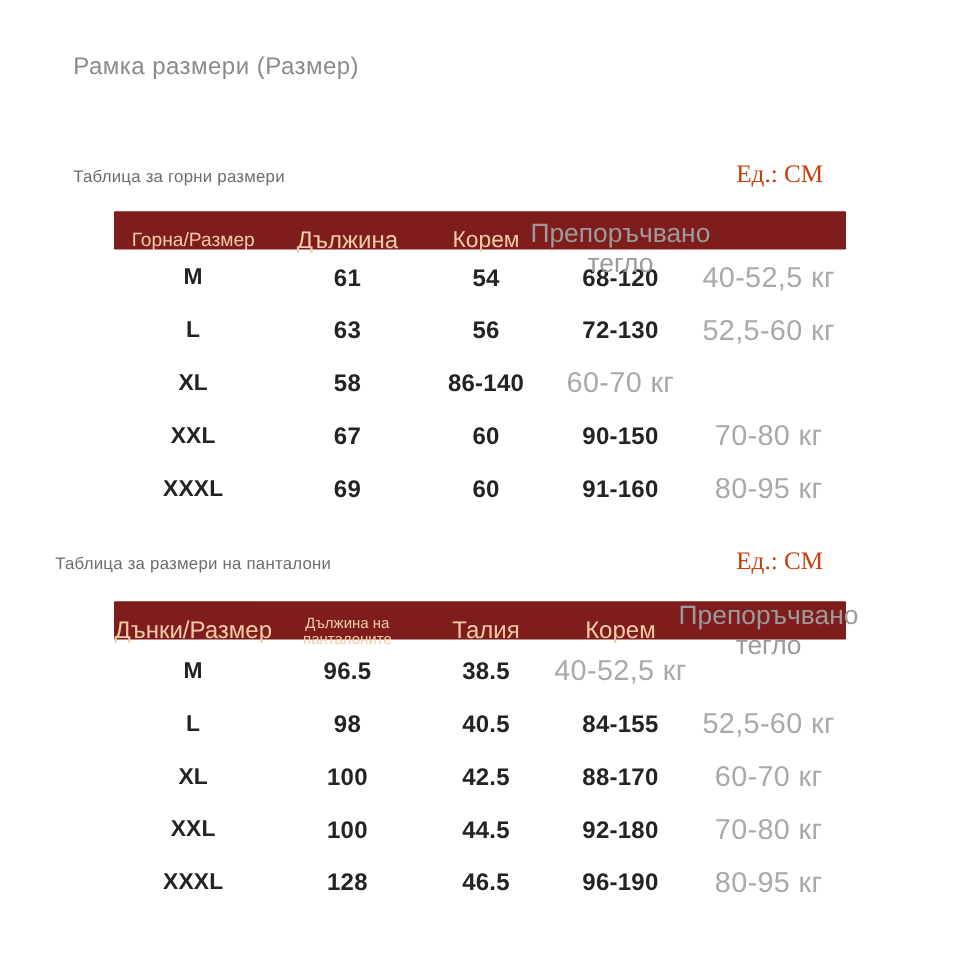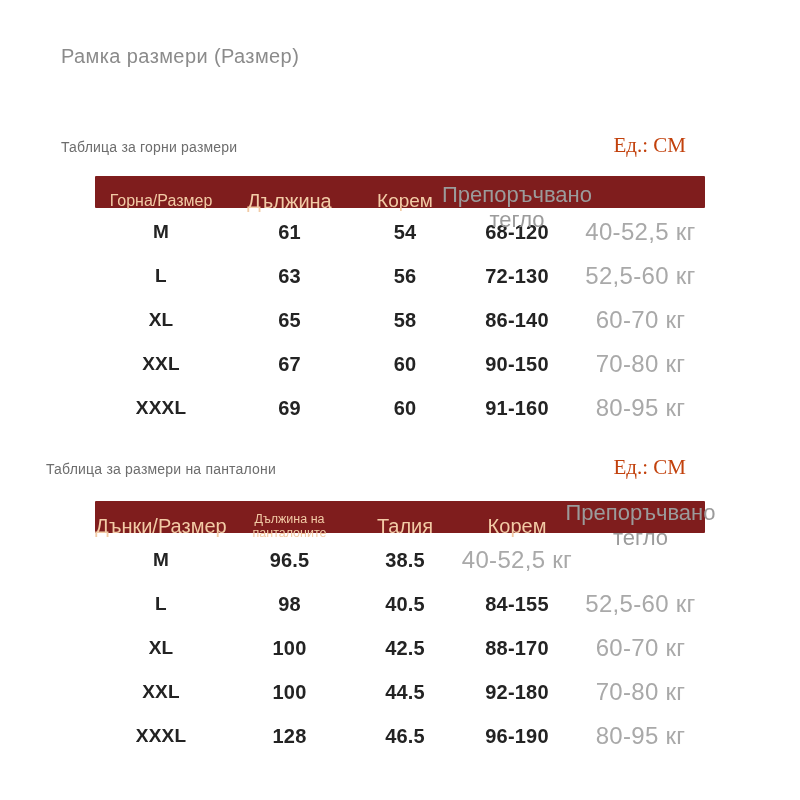--- a/index.html
+++ b/index.html
@@ -97,21 +97,20 @@
         </div>
         <div class="tr">
           <div class="td c0">L</div>
           <div class="td c1">63</div>
           <div class="td c2">56</div>
           <div class="td c3">72-130</div>
           <div class="td c4">52,5-60 кг</div>
         </div>
         <div class="tr">
           <div class="td c0">XL</div>
-          <div class="td c1">65</div>
           <div class="td c2">58</div>
           <div class="td c3">86-140</div>
           <div class="td c4">60-70 кг</div>
         </div>
         <div class="tr">
           <div class="td c0">XXL</div>
           <div class="td c1">67</div>
           <div class="td c2">60</div>
           <div class="td c3">90-150</div>
           <div class="td c4">70-80 кг</div>

